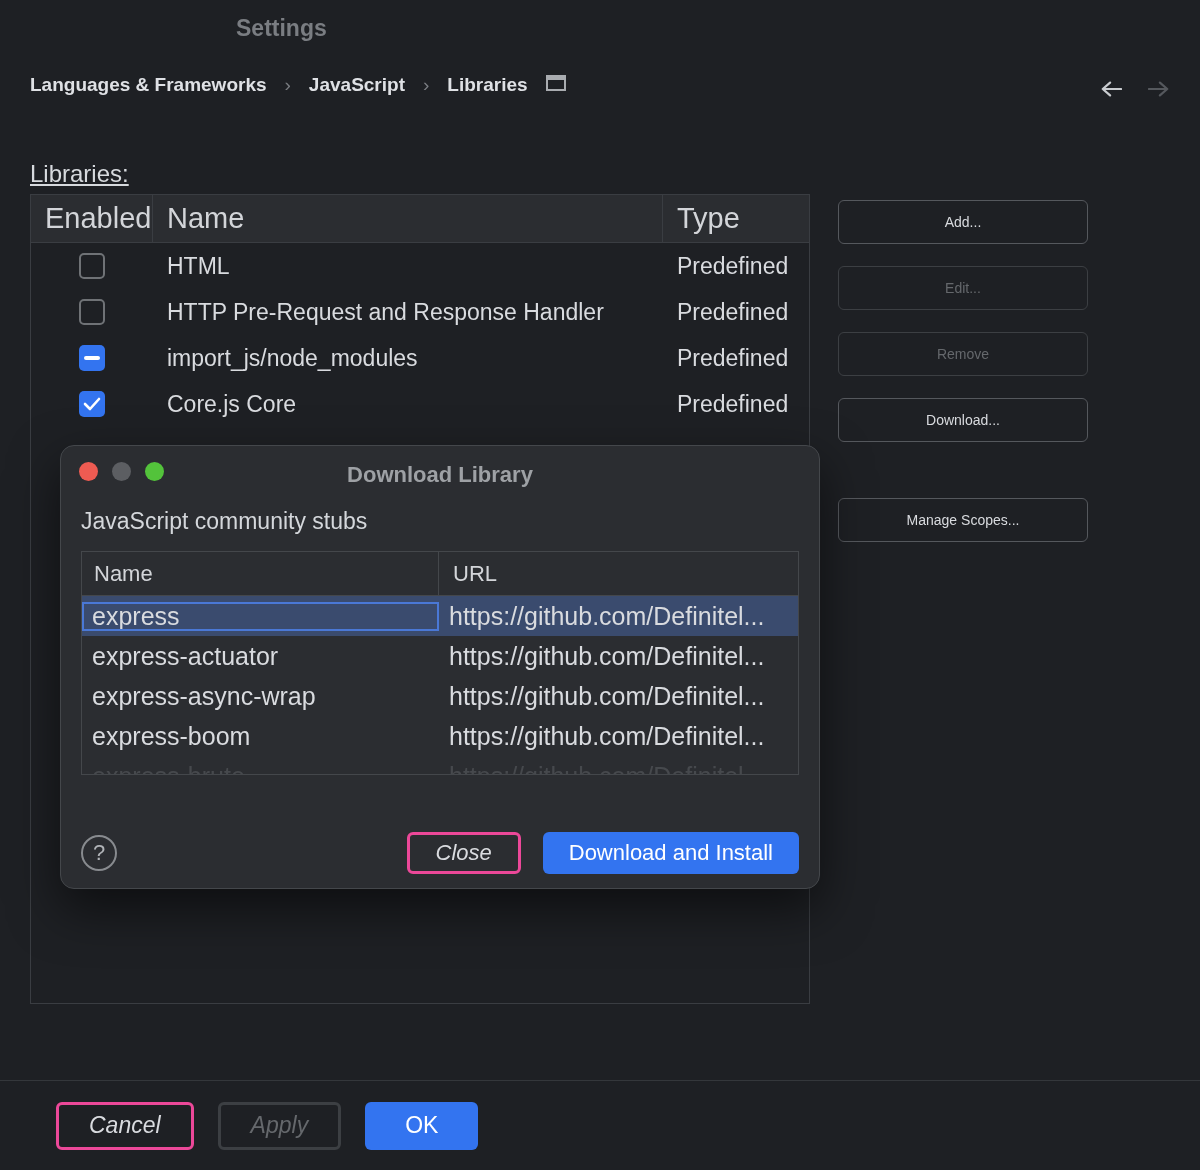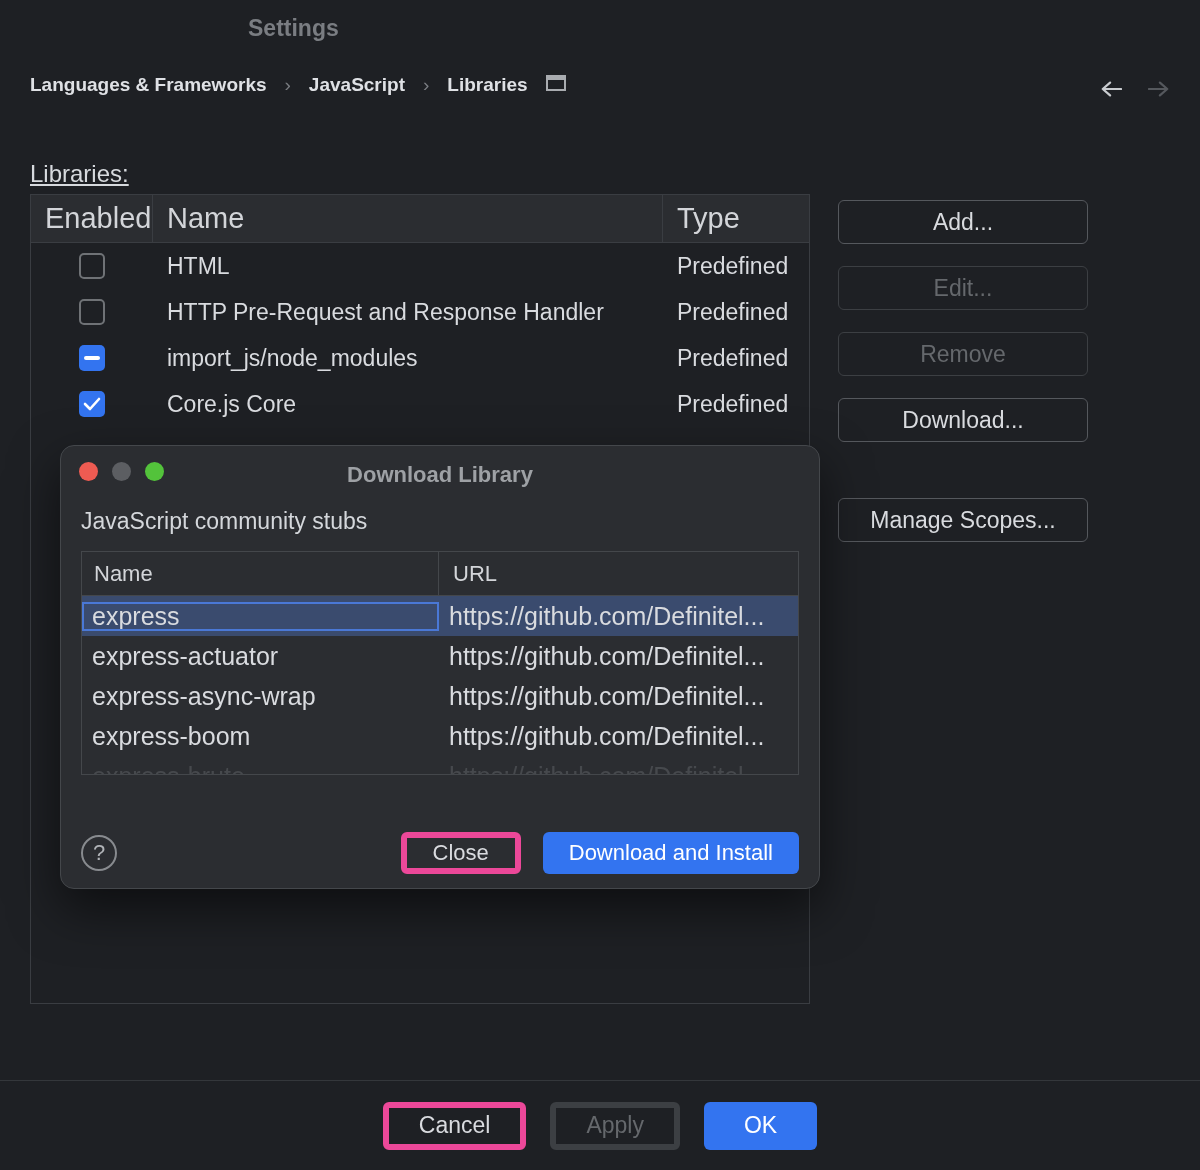--- a/index.html
+++ b/index.html
@@ -10,21 +10,21 @@
     font-family: -apple-system, BlinkMacSystemFont, "Segoe UI", sans-serif;
     color: #d9dbdf;
     font-size: 22.5px;
     overflow: hidden;
     position: relative;
   }
 
   .settings-title {
     position: absolute;
     top: 15px;
-    left: 248px;
+    left: 236px;
     color: #7a7d82;
     font-weight: 600;
     font-size: 23px;
   }
 
   .breadcrumb-row {
     position: absolute;
     top: 74px;
     left: 30px;
     right: 30px;
@@ -100,21 +100,21 @@
     flex-direction: column;
     gap: 22px;
   }
   .side-buttons .spacer { height: 12px; }
   .btn {
     height: 44px;
     border: 1px solid #55585d;
     border-radius: 6px;
     background: transparent;
     color: #d9dbdf;
-    font-size: 23px;
+    font-size: 14px;
     display:flex; align-items:center; justify-content:center;
     cursor: pointer;
   }
   .btn.disabled { color: #65686c; border-color: #3c3f43; }
 
   .dialog {
     position: absolute;
     top: 445px;
     left: 60px;
     width: 760px;
@@ -161,26 +161,26 @@
   .dialog-footer {
     position:absolute; bottom: 14px; left: 20px; right: 20px; display:flex; align-items:center; gap: 22px;
   }
   .help-icon {
     width: 36px; height:36px; border-radius:50%; border:2px solid #888b8f; display:flex; align-items:center; justify-content:center; color:#b0b3b7; font-size:22px;
   }
   .dialog-footer .spacer-flex { flex:1; }
   .btn-sm {
     height: 42px; padding: 0 26px; border-radius:6px; font-size:22px; display:flex; align-items:center; justify-content:center; cursor:pointer;
   }
-  .btn-outline { border:6px solid #ec4899; background:transparent; color:#d9dbdf; }
+  .btn-outline { border:3px solid #ec4899; background:transparent; color:#d9dbdf;font-style:italic; }
   .btn-primary { border:none; background:#3374f0; color:#fff; }
 
   .bottom-bar {
     position:absolute; bottom:0; left:0; right:0; height:90px; border-top:1px solid #34373b;
-    display:flex; align-items:center; justify-content:center; gap:24px; padding: 0 56px;
+    display:flex; align-items:center; justify-content:flex-start; gap:24px; padding: 0 56px;
     background:#1e2024;
   }
   .bottom-bar .btn-sm { height:48px; padding:0 30px; font-size:23px; }
 </style>
 </head>
 <body>
 
 <div class="settings-title">Settings</div>
 
 <div class="breadcrumb-row">

